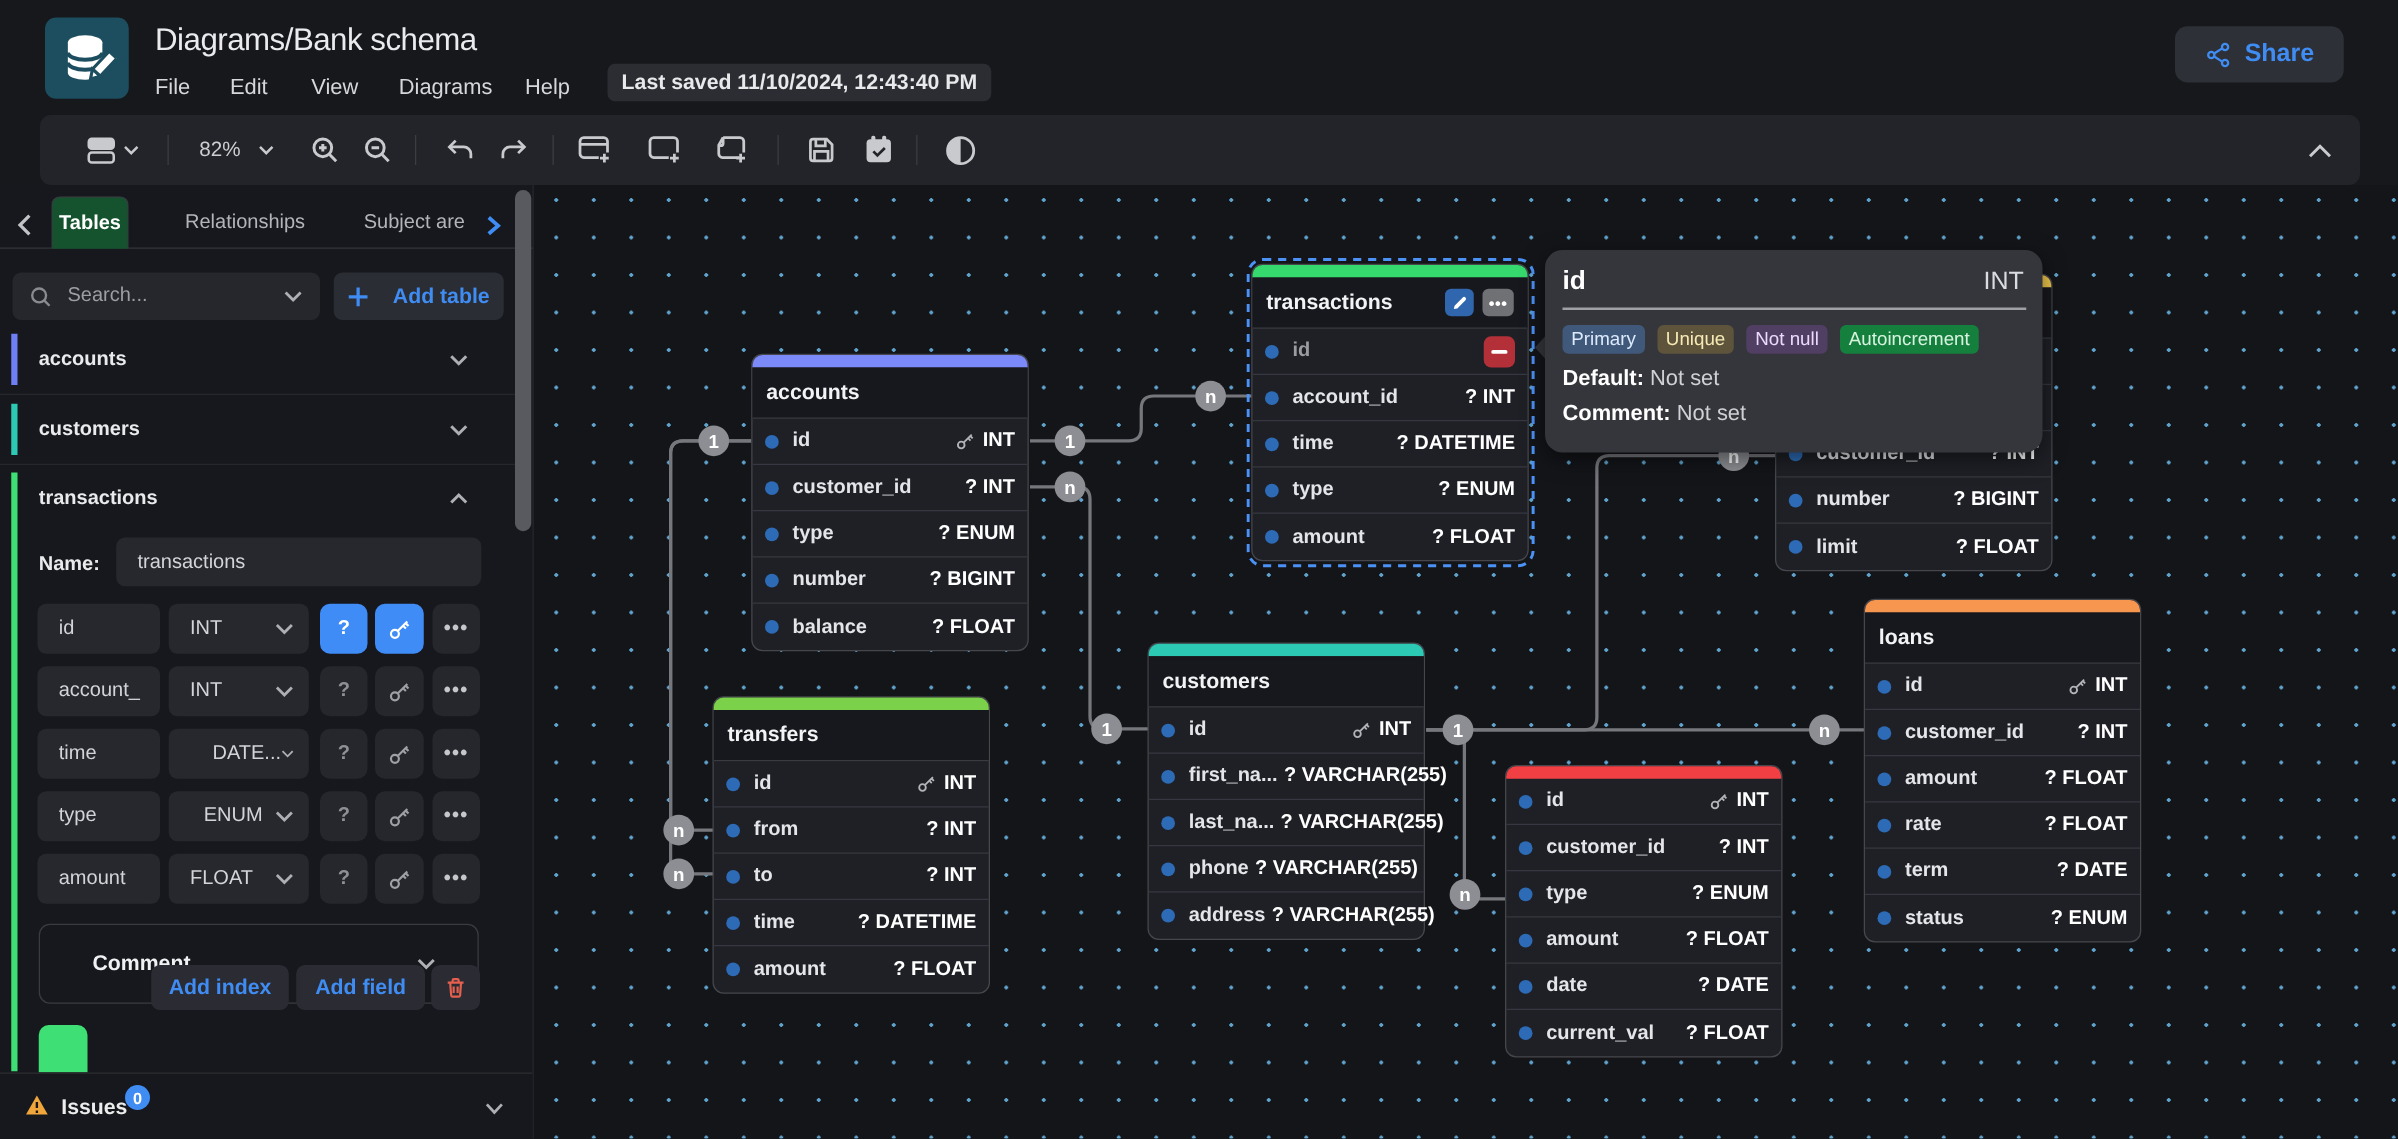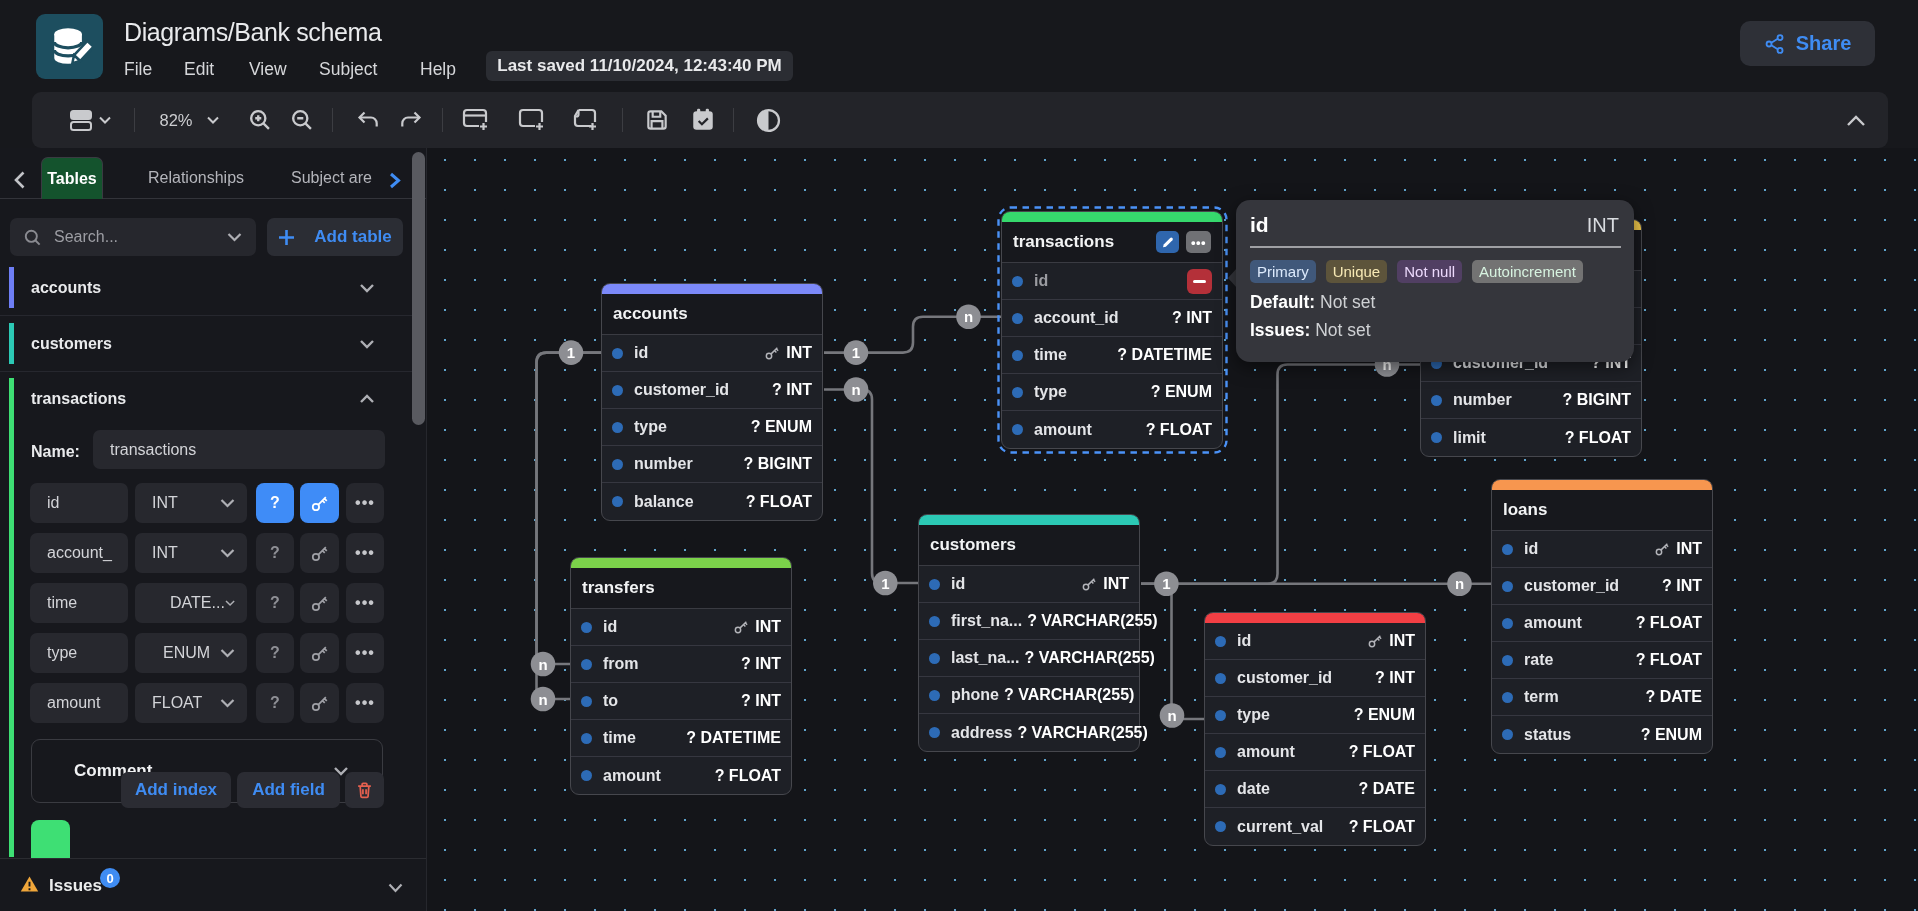--- a/index.html
+++ b/index.html
@@ -68,21 +68,21 @@
 <g transform="rotate(43 16.5 16.5)">
 <rect x="14.6" y="7.8" width="4.4" height="10.2" fill="#fff" stroke="#1d4e5f" stroke-width="1.3"></rect>
 <path d="M14.6 18 h4.4 l-2.2 3.6 z" fill="#fff" stroke="#1d4e5f" stroke-width="1.3"></path>
 </g>
 </svg>
 </div>
 <div class="abs" id="title">Diagrams/Bank schema</div>
 <div class="abs menu" style="left:124px">File</div>
 <div class="abs menu" style="left:184px">Edit</div>
 <div class="abs menu" style="left:249px">View</div>
-<div class="abs menu" style="left:319px">Subject</div>
+<div class="abs menu" style="left:319px">Diagrams</div>
 <div class="abs menu" style="left:420px">Help</div>
 <div class="abs" id="lastsaved">Last saved 11/10/2024, 12:43:40 PM</div>
 <div class="abs" id="share">
 <svg width="22" height="22" viewBox="0 0 24 24" fill="none" stroke="#3f8cf3" stroke-width="2">
 <circle cx="5.5" cy="12" r="2.7"></circle>
         <circle cx="17.5" cy="5" r="2.7"></circle>
         <circle cx="17.5" cy="19" r="2.7"></circle>
 <path d="M8 10.7 15 6.2 M8 13.3 15 17.8"></path>
 </svg>
 <span>Share</span>
@@ -461,18 +461,18 @@
 <div class="abs" id="popup">
 <div style="display:flex;padding:13px 15px 0 14px;align-items:baseline">
         <span style="font-size:21px;font-weight:bold">id</span>
         <span style="margin-left:auto;font-size:20px;color:#d9dce0">INT</span>
       </div>
 <div style="margin:9px 13px 0 14px;height:2px;background:#9fa0a4"></div>
 <div style="margin:12px 0 0 14px;display:flex">
 <span class="chip" style="background:#40587a;color:#dceafc">Primary</span>
 <span class="chip" style="background:#5d543b;color:#f7e9b5">Unique</span>
 <span class="chip" style="background:#513f63;color:#ecd9fc">Not null</span>
-<span class="chip" style="background:#737373;color:#d7f3e0;margin-right:0">Autoincrement</span>
+<span class="chip" style="background:#15803d;color:#d7f3e0;margin-right:0">Autoincrement</span>
 </div>
 <div style="margin:9px 0 0 14px;font-size:17.5px"><span style="font-weight:bold">Default:</span> <span style="color:#cfd1d4">Not set</span></div>
-<div style="margin:7px 0 0 14px;font-size:17.5px"><span style="font-weight:bold">Issues:</span> <span style="color:#cfd1d4">Not set</span></div>
+<div style="margin:7px 0 0 14px;font-size:17.5px"><span style="font-weight:bold">Comment:</span> <span style="color:#cfd1d4">Not set</span></div>
 </div>
 </div>
 
 </body></html>

